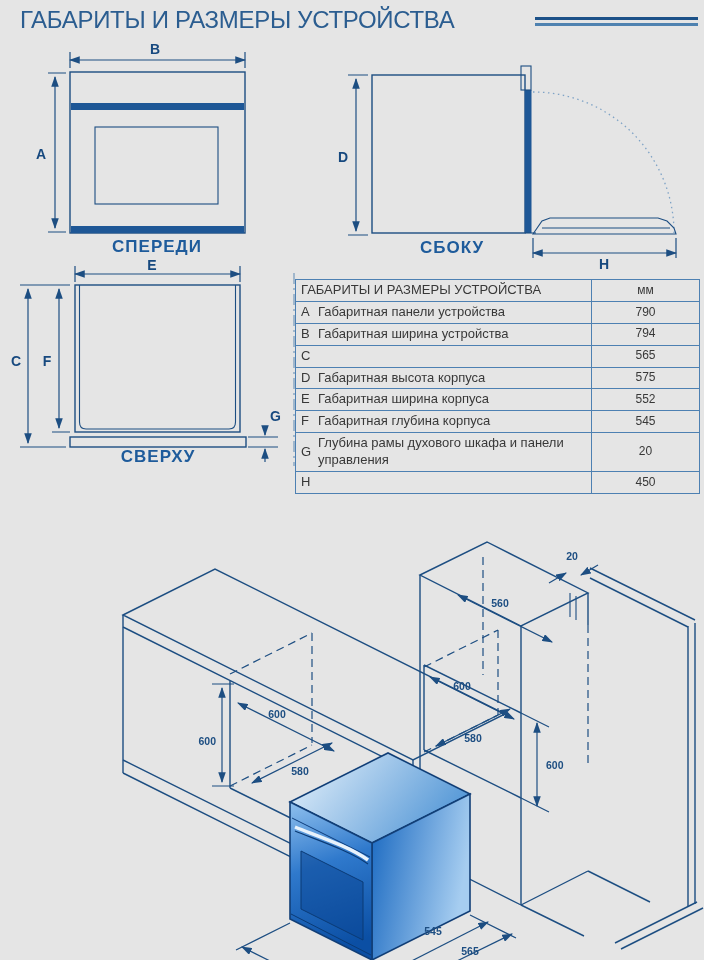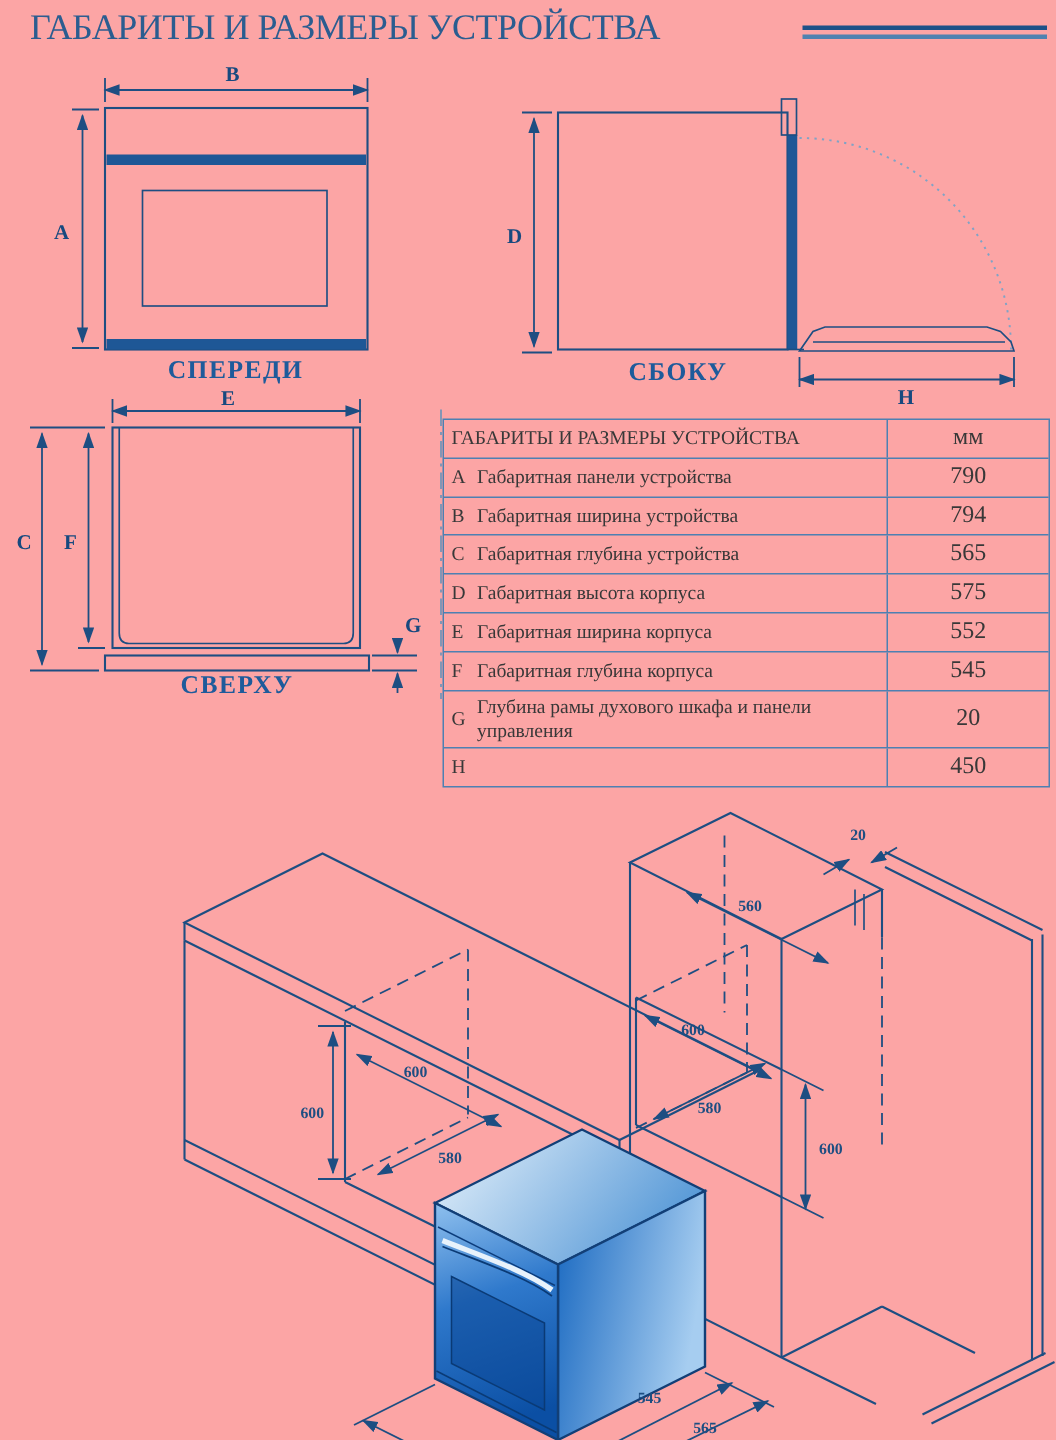--- a/index.html
+++ b/index.html
@@ -1,17 +1,17 @@
 <!DOCTYPE html>
 <html><head>
 <meta charset="utf-8">
 <style>
   html,body{margin:0;padding:0;background:#fff;}
-  .page{position:relative;width:704px;height:960px;background:#fca5a5;overflow:hidden;
-        font-family:Liberation Serif, serif;}
+  .page{position:relative;width:704px;height:960px;background:#e5e5e5;overflow:hidden;
+        font-family:Liberation Sans, sans-serif;}
   .title{position:absolute;left:20px;top:6px;font-size:24px;font-weight:400;
          color:#2b5d90;letter-spacing:-0.3px;white-space:nowrap;}
   .title-rule{position:absolute;right:6px;top:17px;width:163px;}
   .title-rule .r1{height:3px;background:#1c5188;margin-bottom:3px;}
   .title-rule .r2{height:3px;background:#4f82b0;}
   svg{position:absolute;overflow:visible;}
   #front-view{left:0;top:40px;}
   #side-view{left:330px;top:40px;}
   #top-view{left:0;top:258px;}
   #installation-view{left:0;top:515px;}
@@ -25,21 +25,21 @@
   .letter{font-size:14px;font-weight:700;fill:#17497f;}
   .cap{font-size:17px;font-weight:700;fill:#1e5b9b;letter-spacing:1px;}
   .num{font-size:10.5px;font-weight:700;fill:#1d4e82;}
   .dim-table{position:absolute;left:295px;top:279px;width:403px;
              border:1px solid #4d80b2;color:#383838;font-size:13px;line-height:1.3;}
   .trow{display:grid;grid-template-columns:1fr 108px;border-bottom:1px solid #4d80b2;}
   .trow:last-child{border-bottom:none;}
   .tcell-l{display:flex;gap:4px;padding:2px 3px 2px 5px;align-items:center;}
   .tcell-l .k{min-width:13px;}
   .tcell-v{border-left:1px solid #4d80b2;display:flex;align-items:center;
-           justify-content:center;font-size:16px;padding:2px 18px;}
+           justify-content:center;font-size:12px;padding:2px 18px;}
   .thead .tcell-l{white-space:nowrap;}
 </style>
 </head>
 <body>
 
 <div class="page">
 
   <div class="title">ГАБАРИТЫ И РАЗМЕРЫ УСТРОЙСТВА</div>
   <div class="title-rule">
     <div class="r1"></div>
@@ -138,21 +138,20 @@
     <div class="trow">
       <div class="tcell-l">
           <span class="k">B</span>
         <span>Габаритная ширина устройства</span>
         </div>
       <div class="tcell-v">794</div>
     </div>
     <div class="trow">
       <div class="tcell-l">
           <span class="k">C</span>
-        <span>Габаритная глубина устройства</span>
         </div>
       <div class="tcell-v">565</div>
     </div>
     <div class="trow">
       <div class="tcell-l">
           <span class="k">D</span>
         <span>Габаритная высота корпуса</span>
         </div>
       <div class="tcell-v">575</div>
     </div>

